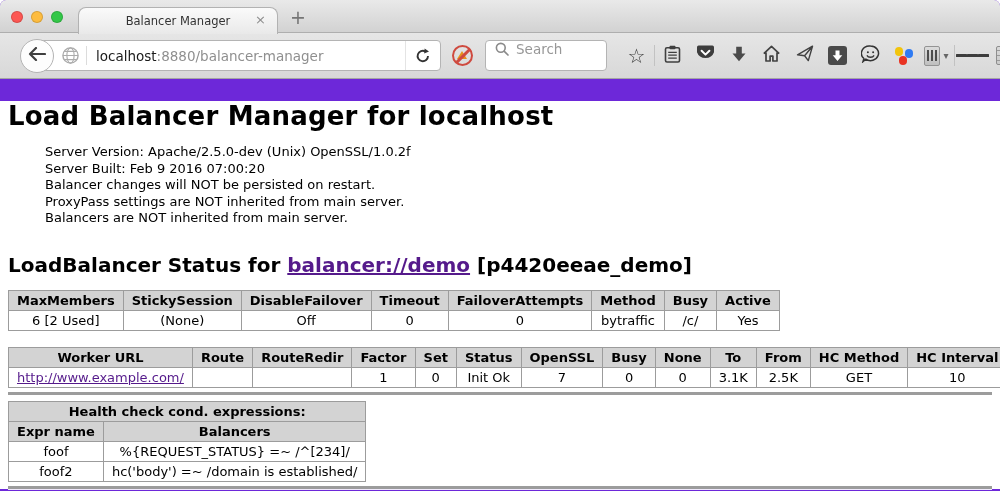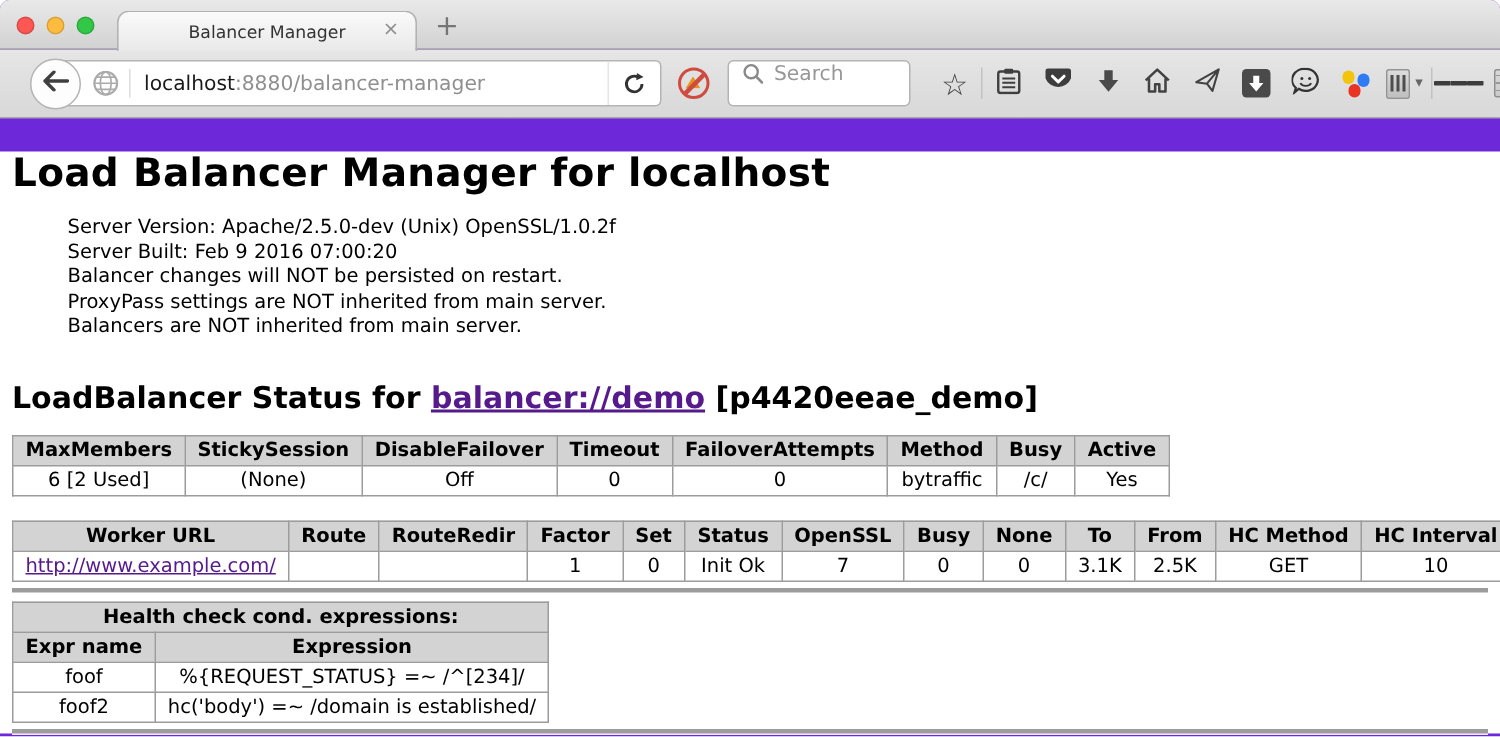--- a/index.html
+++ b/index.html
@@ -274,21 +274,21 @@
 
     <hr class="rule">
 
     <table id="health-table">
         <tbody>
           <tr>
             <th colspan="2">Health check cond. expressions:</th>
           </tr>
           <tr>
             <th>Expr name</th>
-            <th>Expression</th>
+            <th>Balancers</th>
           </tr>
           <tr>
             <td>foof</td>
             <td class="expr">%{REQUEST_STATUS} =~ /^[234]/</td>
           </tr>
           <tr>
             <td>foof2</td>
             <td class="expr">hc('body') =~ /domain is established/</td>
           </tr>
         </tbody>

